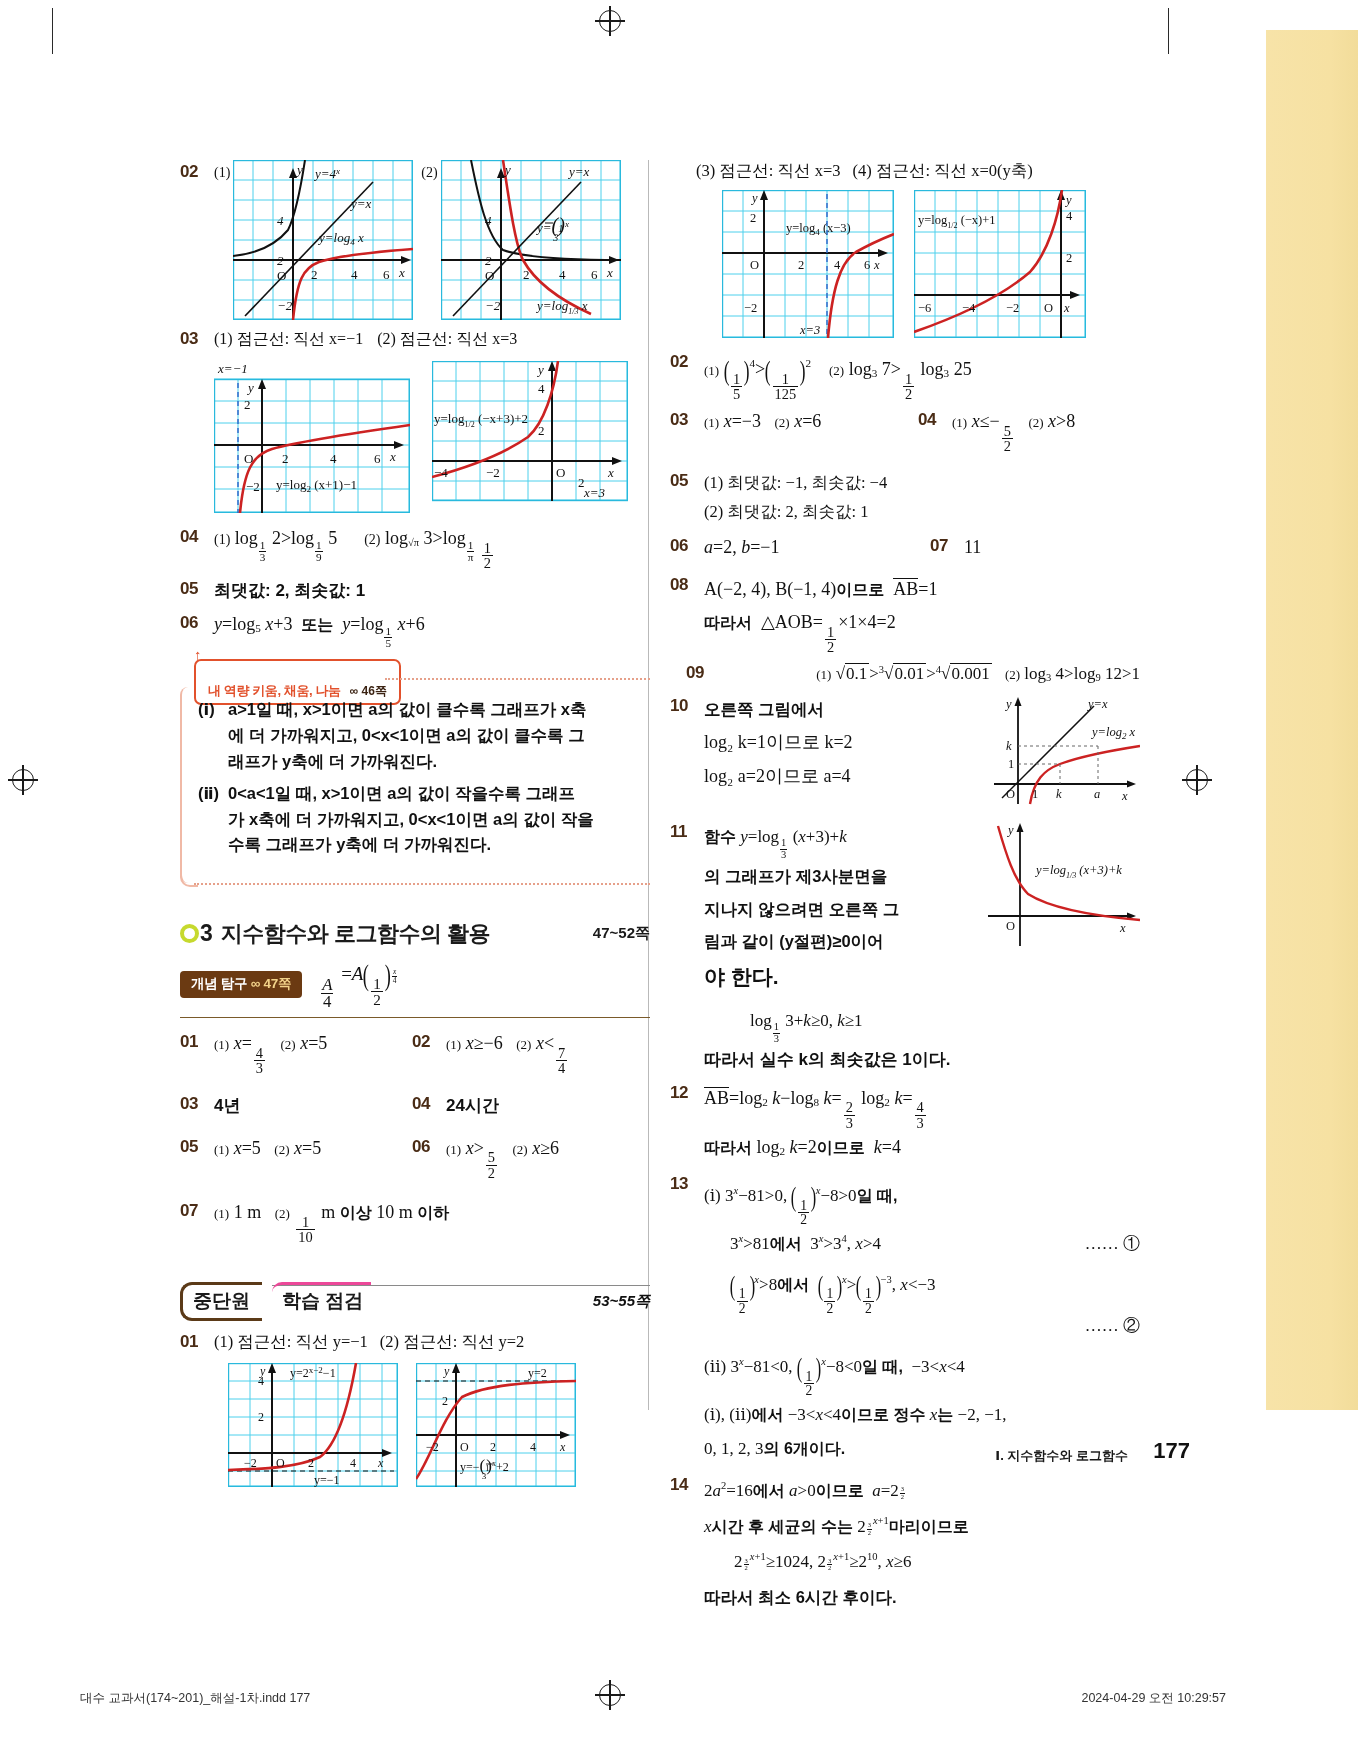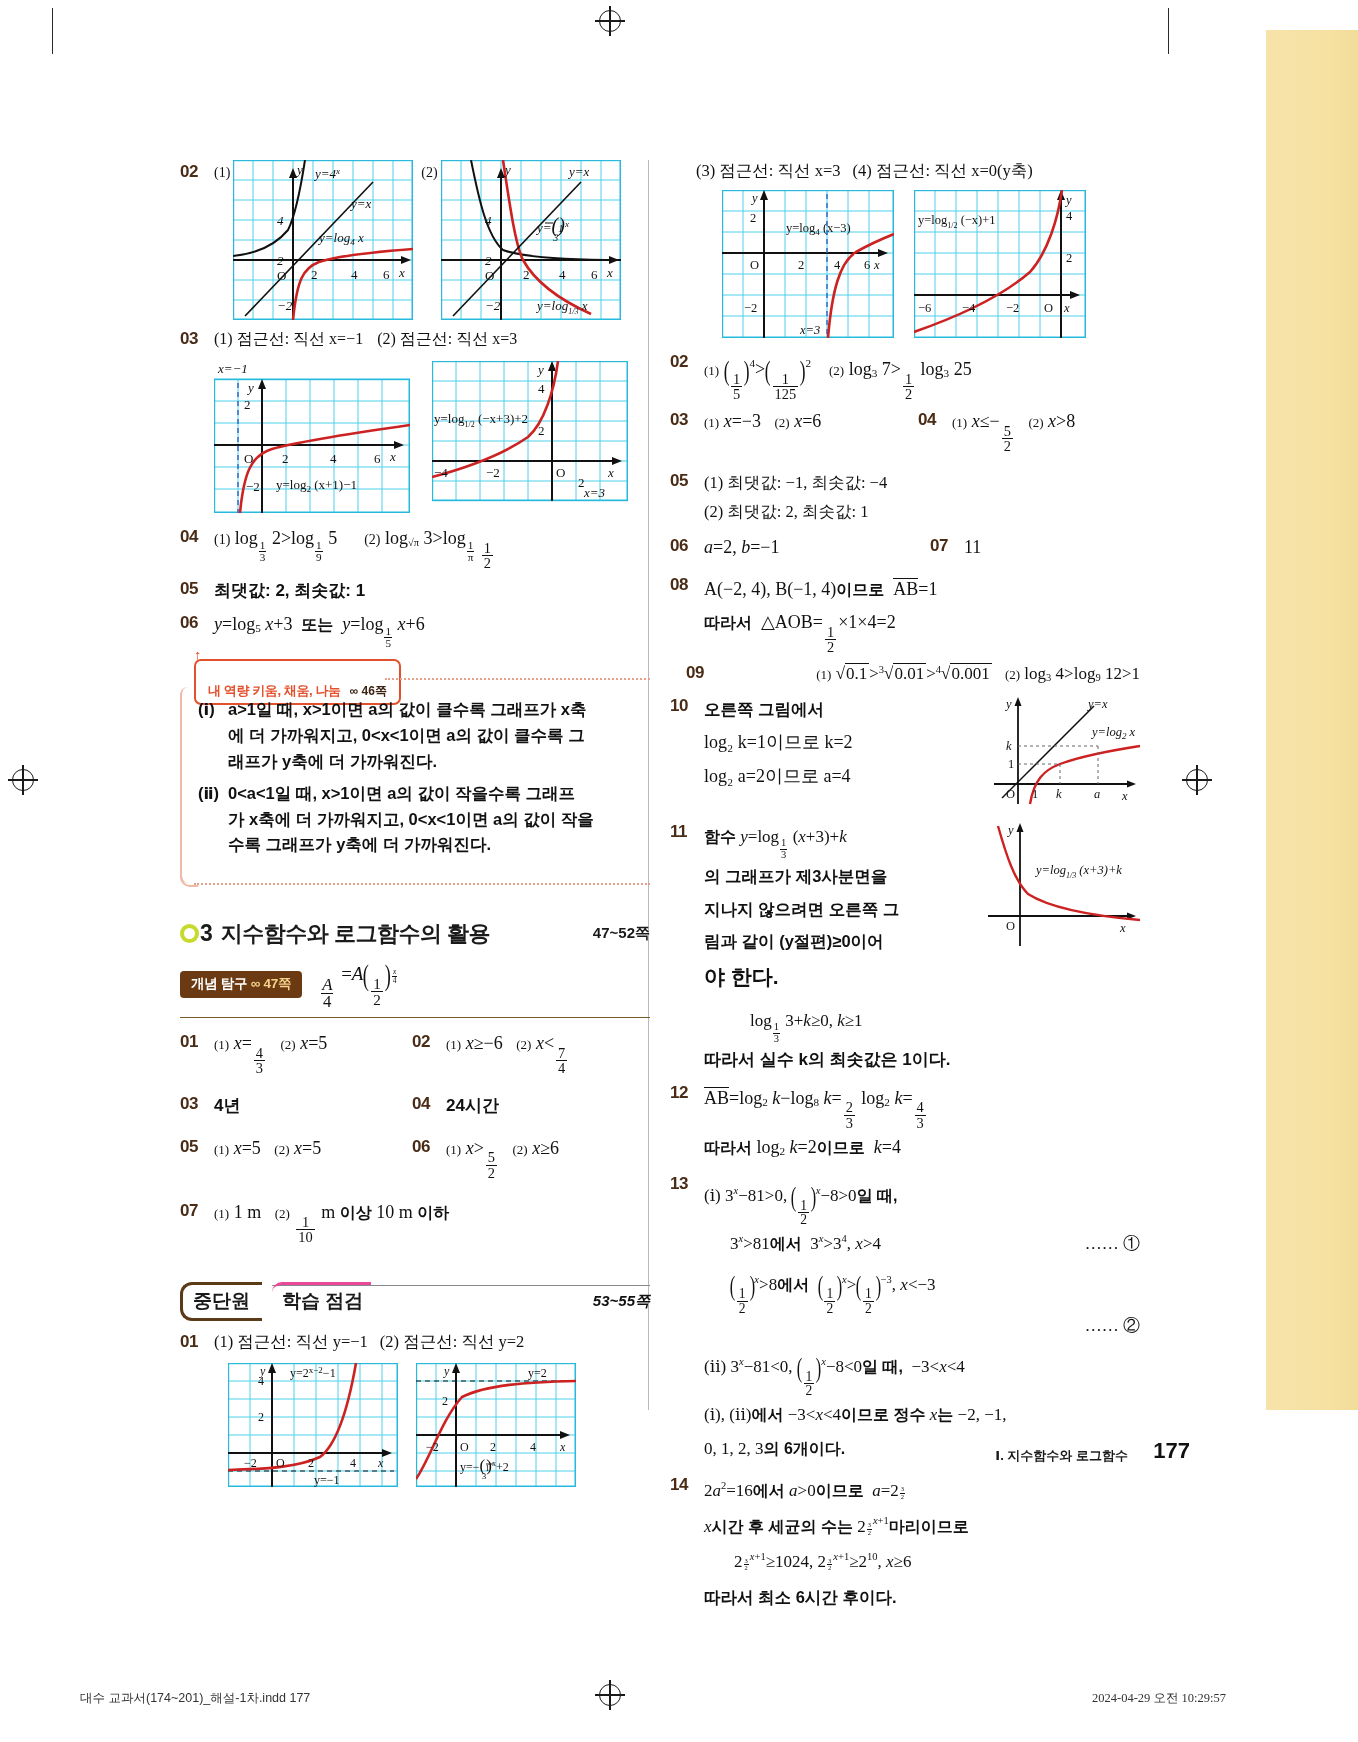--- a/index.html
+++ b/index.html
@@ -118,21 +118,21 @@
   .mid-pages{position:absolute;right:0;top:14px;font-family:"Liberation Sans","DejaVu Sans",sans-serif;
      font-weight:bold;font-size:15px;font-style:italic;}
 
   
   .footer-chapter{position:absolute;right:230px;top:1447px;
      font-family:"Liberation Sans","DejaVu Sans",sans-serif;font-weight:bold;font-size:13px;color:#1a1a1a;}
   .footer-page{position:absolute;right:168px;top:1438px;
      font-family:"Liberation Sans","DejaVu Sans",sans-serif;font-weight:bold;font-size:22px;color:#111;}
   .print-left{position:absolute;left:80px;top:1690px;font-family:"Liberation Sans","DejaVu Sans",sans-serif;
      font-size:12.5px;color:#333;}
-  .print-right{position:absolute;right:132px;top:1690px;font-family:Liberation Serif, serif;
+  .print-right{position:absolute;right:132px;top:1690px;font-family:Liberation Sans, sans-serif;
      font-size:12.5px;color:#333;}
 </style>
 </head>
 <body>
 
 <div id="page">
 
   <div class="yellow-band"></div>
   <div class="crop-v-left"></div>
   <div class="crop-v-right"></div>

